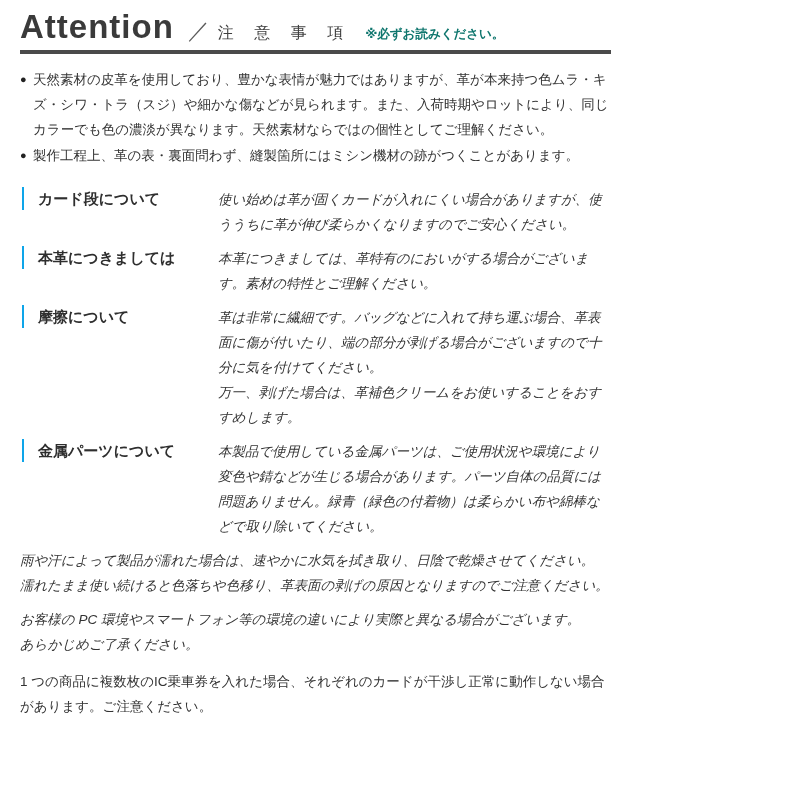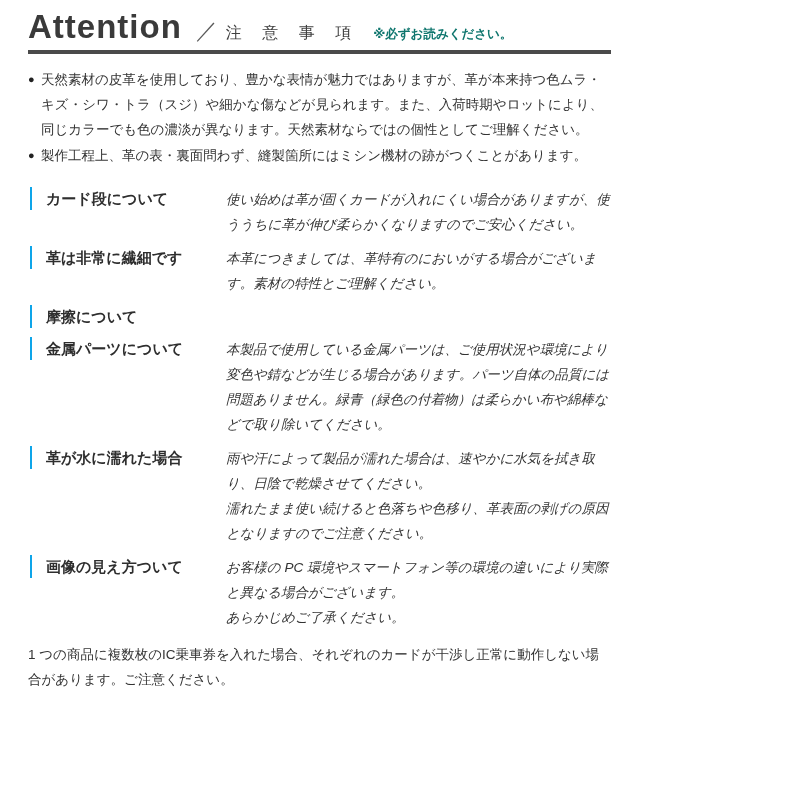--- a/index.html
+++ b/index.html
@@ -5,21 +5,21 @@
   * { margin: 0; padding: 0; box-sizing: border-box; }
   html, body { background: #ffffff; }
   body {
     width: 800px; height: 800px;
     font-family: "Liberation Sans", "DejaVu Sans", sans-serif;
     color: #333333;
     overflow: hidden;
   }
   .page {
     width: 637px; height: 800px;
-    padding: 6px 26px 8px 28px;
+    padding: 6px 26px 8px 20px;
   }
 
   
   .header {
     display: flex;
     align-items: baseline;
     padding-top: 2px;
   }
   .title-en {
     font-size: 33px;
@@ -126,37 +126,37 @@
       <span class="note-text">製作工程上、革の表・裏面問わず、縫製箇所にはミシン機材の跡がつくことがあります。</span>
     </div>
   </div>
 
   <div class="sections">
     <div class="section-row">
       <div class="section-label">カード段について</div>
       <div class="section-body">使い始めは革が固くカードが入れにくい場合がありますが、使ううちに革が伸び柔らかくなりますのでご安心ください。</div>
     </div>
     <div class="section-row">
-      <div class="section-label">革は非常に繊細です</div>
+      <div class="section-label">本革につきましては</div>
       <div class="section-body">本革につきましては、革特有のにおいがする場合がございます。素材の特性とご理解ください。</div>
     </div>
     <div class="section-row">
       <div class="section-label">摩擦について</div>
+      <div class="section-body">革は非常に繊細です。バッグなどに入れて持ち運ぶ場合、革表面に傷が付いたり、端の部分が剥げる場合がございますので十分に気を付けてください。
+万一、剥げた場合は、革補色クリームをお使いすることをおすすめします。</div>
     </div>
     <div class="section-row">
       <div class="section-label">金属パーツについて</div>
       <div class="section-body">本製品で使用している金属パーツは、ご使用状況や環境により変色や錆などが生じる場合があります。パーツ自体の品質には問題ありません。緑青（緑色の付着物）は柔らかい布や綿棒などで取り除いてください。</div>
     </div>
     <div class="section-row">
-      <div class="section-label">革が水に濡れた場合</div>
       <div class="section-body">雨や汗によって製品が濡れた場合は、速やかに水気を拭き取り、日陰で乾燥させてください。
 濡れたまま使い続けると色落ちや色移り、革表面の剥げの原因となりますのでご注意ください。</div>
     </div>
     <div class="section-row">
-      <div class="section-label">画像の見え方ついて</div>
       <div class="section-body">お客様の PC 環境やスマートフォン等の環境の違いにより実際と異なる場合がございます。
 あらかじめご了承ください。</div>
     </div>
   </div>
 
   <div class="para para-first">1 つの商品に複数枚のIC乗車券を入れた場合、それぞれのカードが干渉し正常に動作しない場合があります。ご注意ください。</div>
 
 </div>
 
 </body></html>

